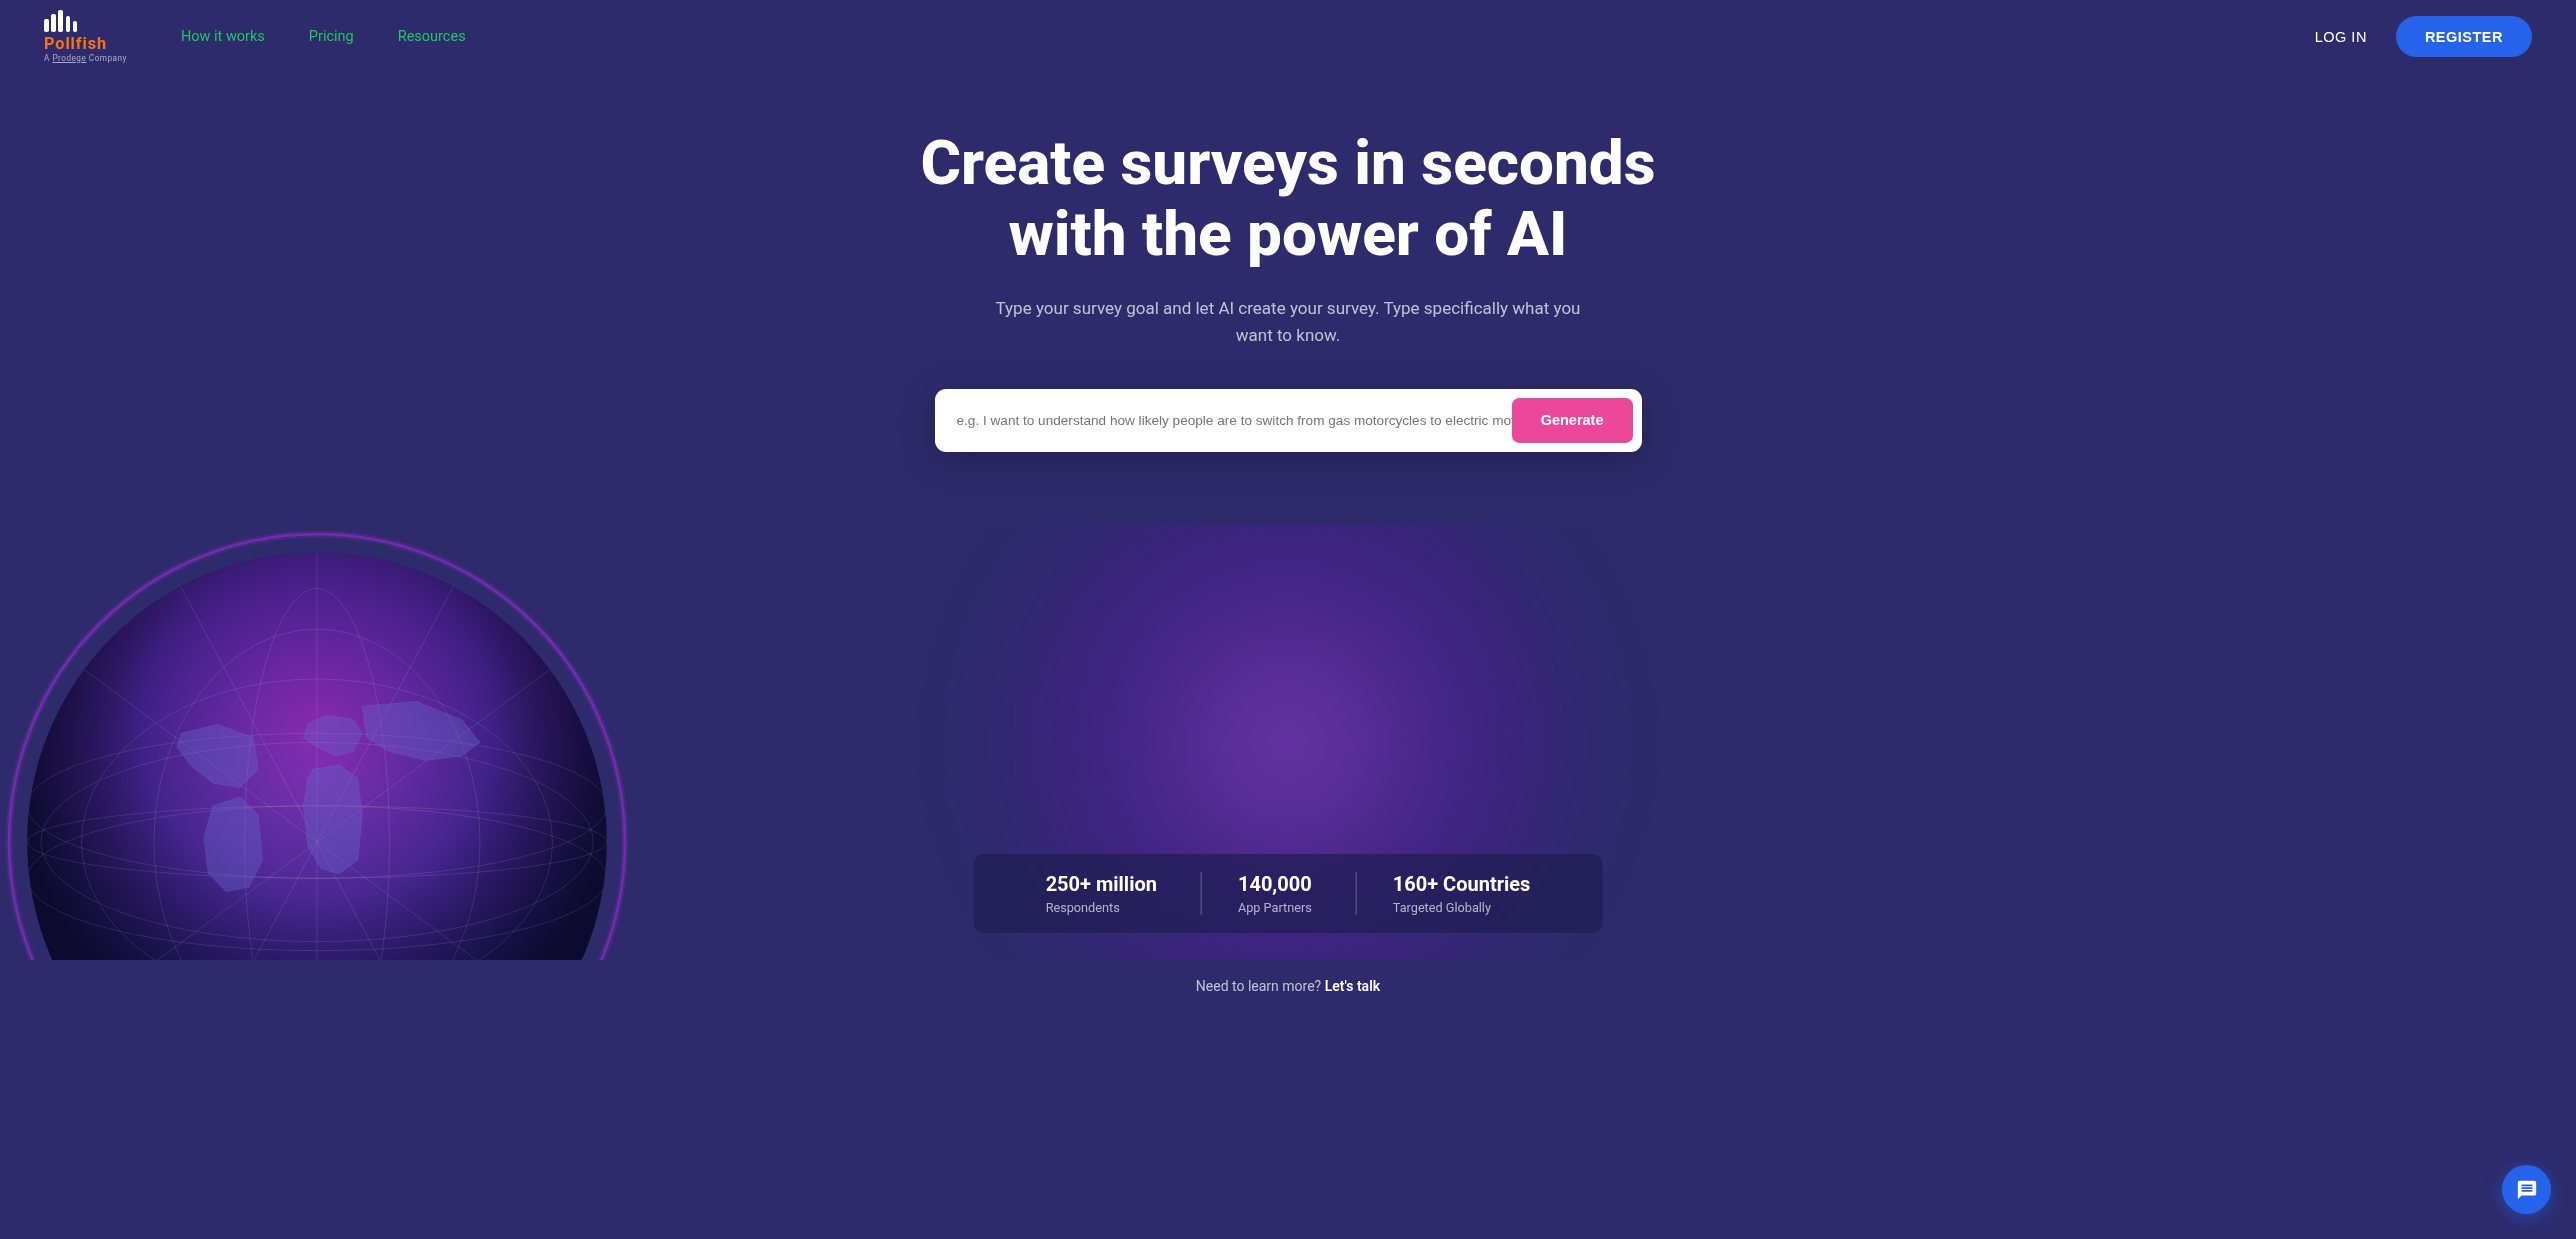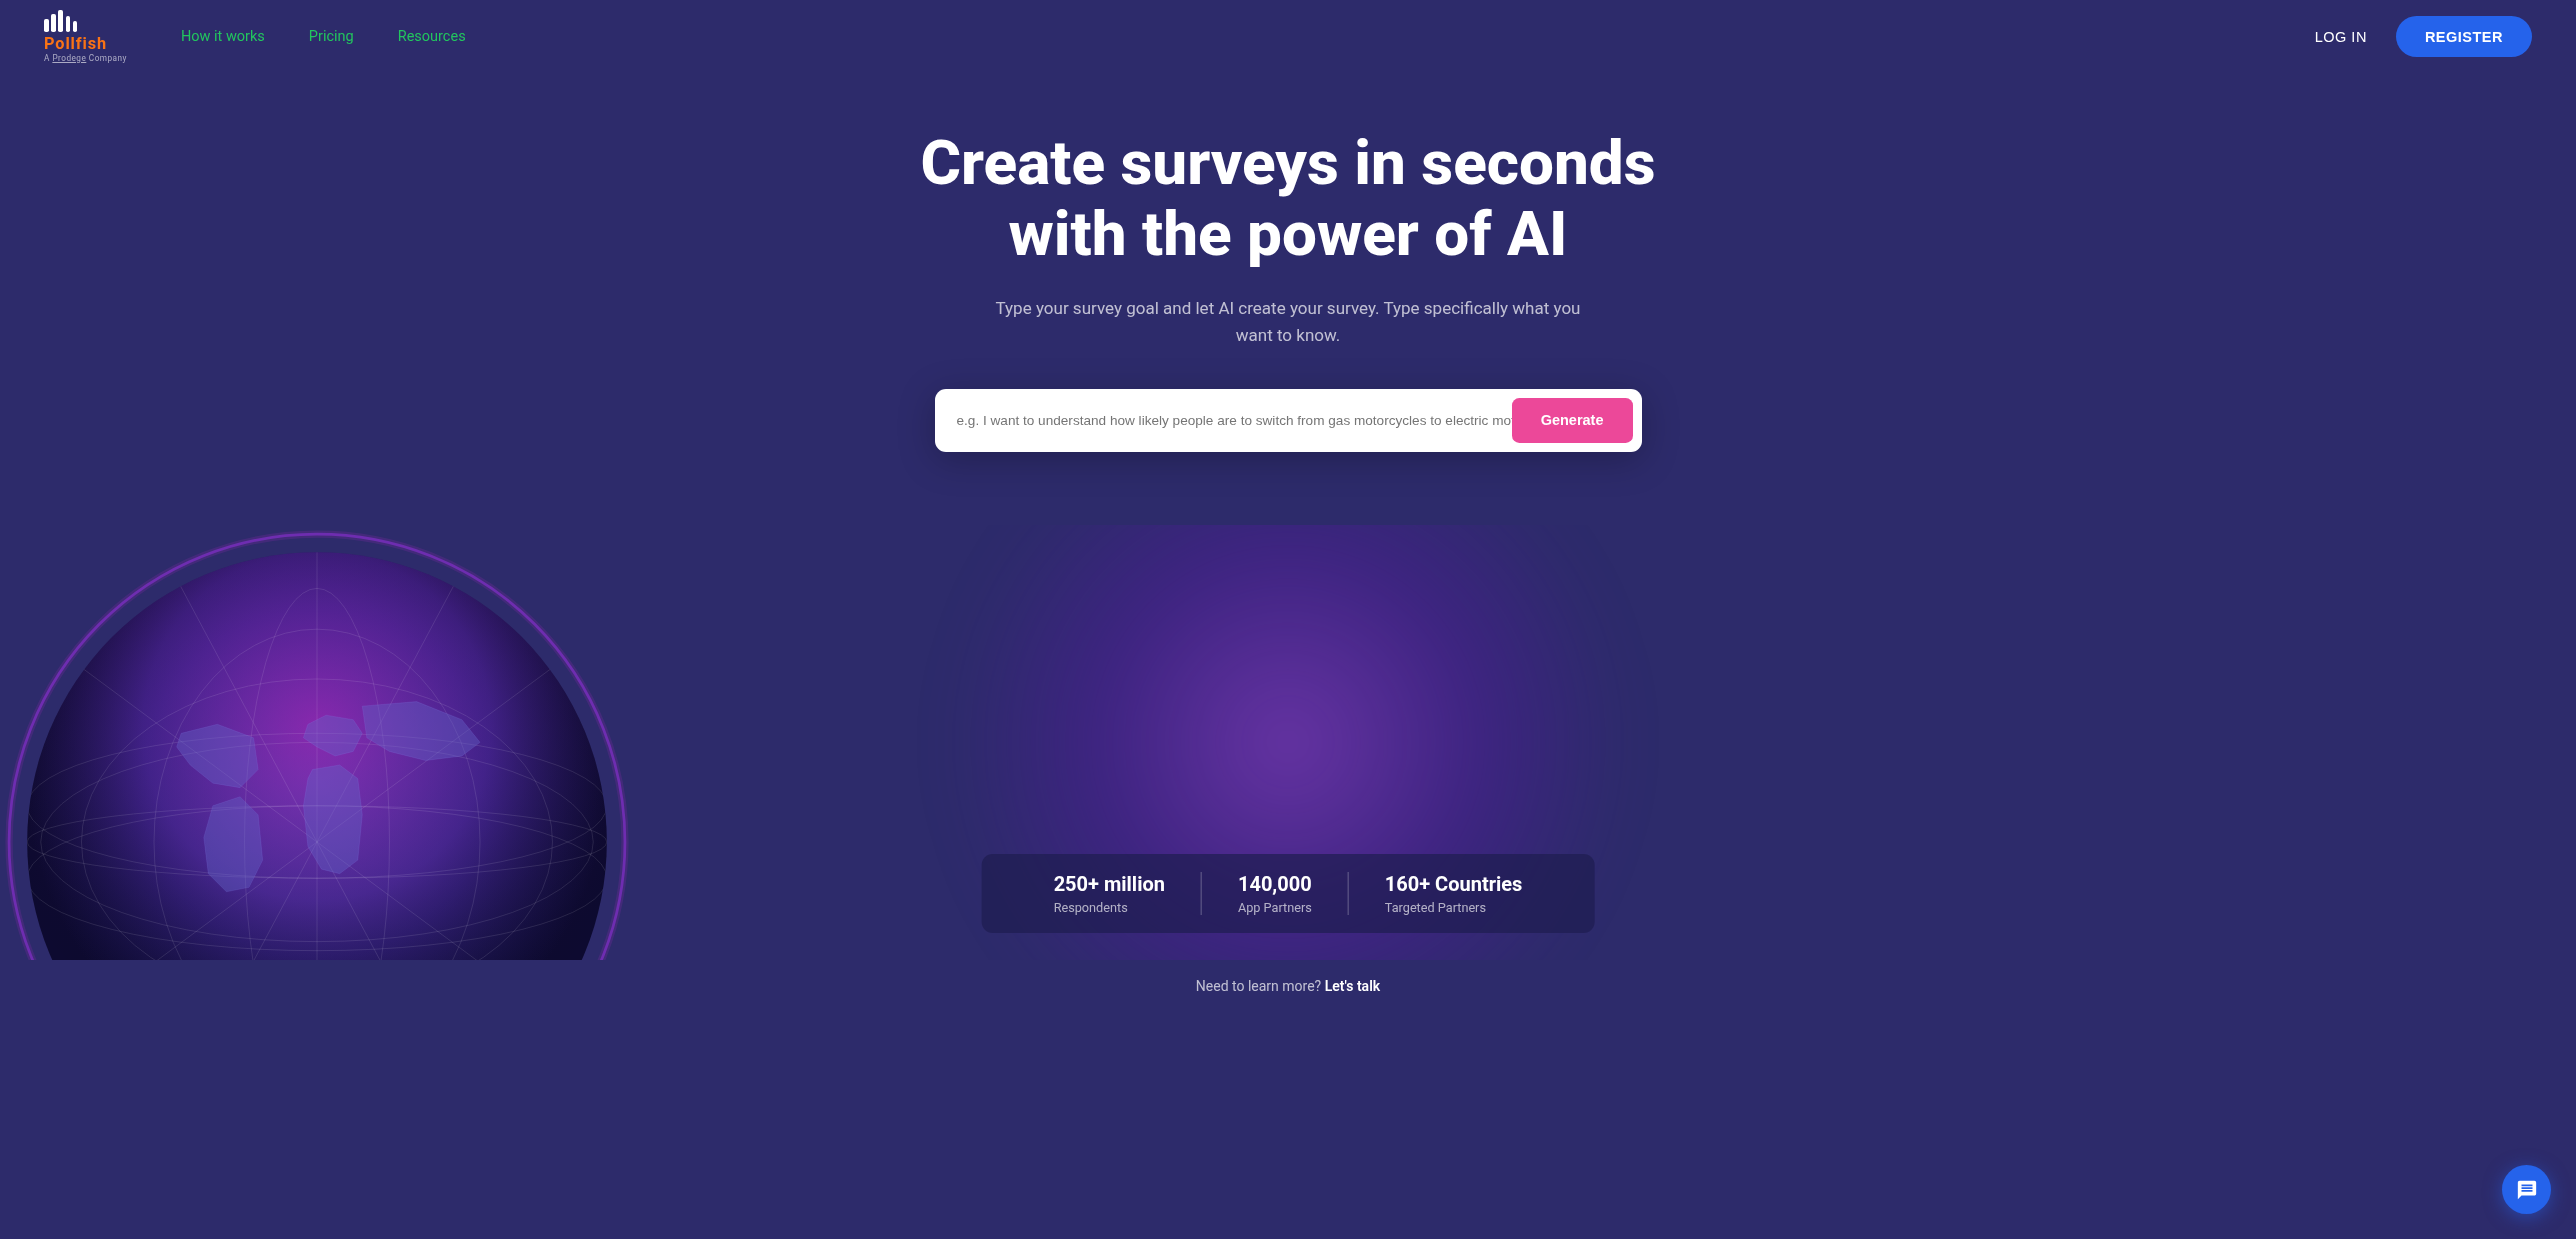--- a/index.html
+++ b/index.html
@@ -197,21 +197,21 @@
     }
 
     
     .stats-bar {
       position: absolute;
       bottom: 27px;
       left: 50%;
       transform: translateX(-50%);
       display: flex;
       align-items: flex-start;
-      gap: 0;
+      gap: 8px;
       z-index: 10;
       background: rgba(30, 28, 80, 0.7);
       border-radius: 11px;
       padding: 18px 36px;
     }
 
     .stat-item {
       display: flex;
       flex-direction: column;
       align-items: flex-start;
@@ -374,21 +374,21 @@
     <div class="stat-item">
       <span class="stat-number">250+ million</span>
       <span class="stat-label">Respondents</span>
     </div>
     <div class="stat-item">
       <span class="stat-number">140,000</span>
       <span class="stat-label">App Partners</span>
     </div>
     <div class="stat-item">
       <span class="stat-number">160+ Countries</span>
-      <span class="stat-label">Targeted Partners</span>
+      <span class="stat-label">Targeted Globally</span>
     </div>
   </div>
 </div>
 
 <div class="bottom-cta">
   <span>Need to learn more?</span>
   <a href="#">Let's talk</a>
 </div>
 
 <div class="chat-bubble">

